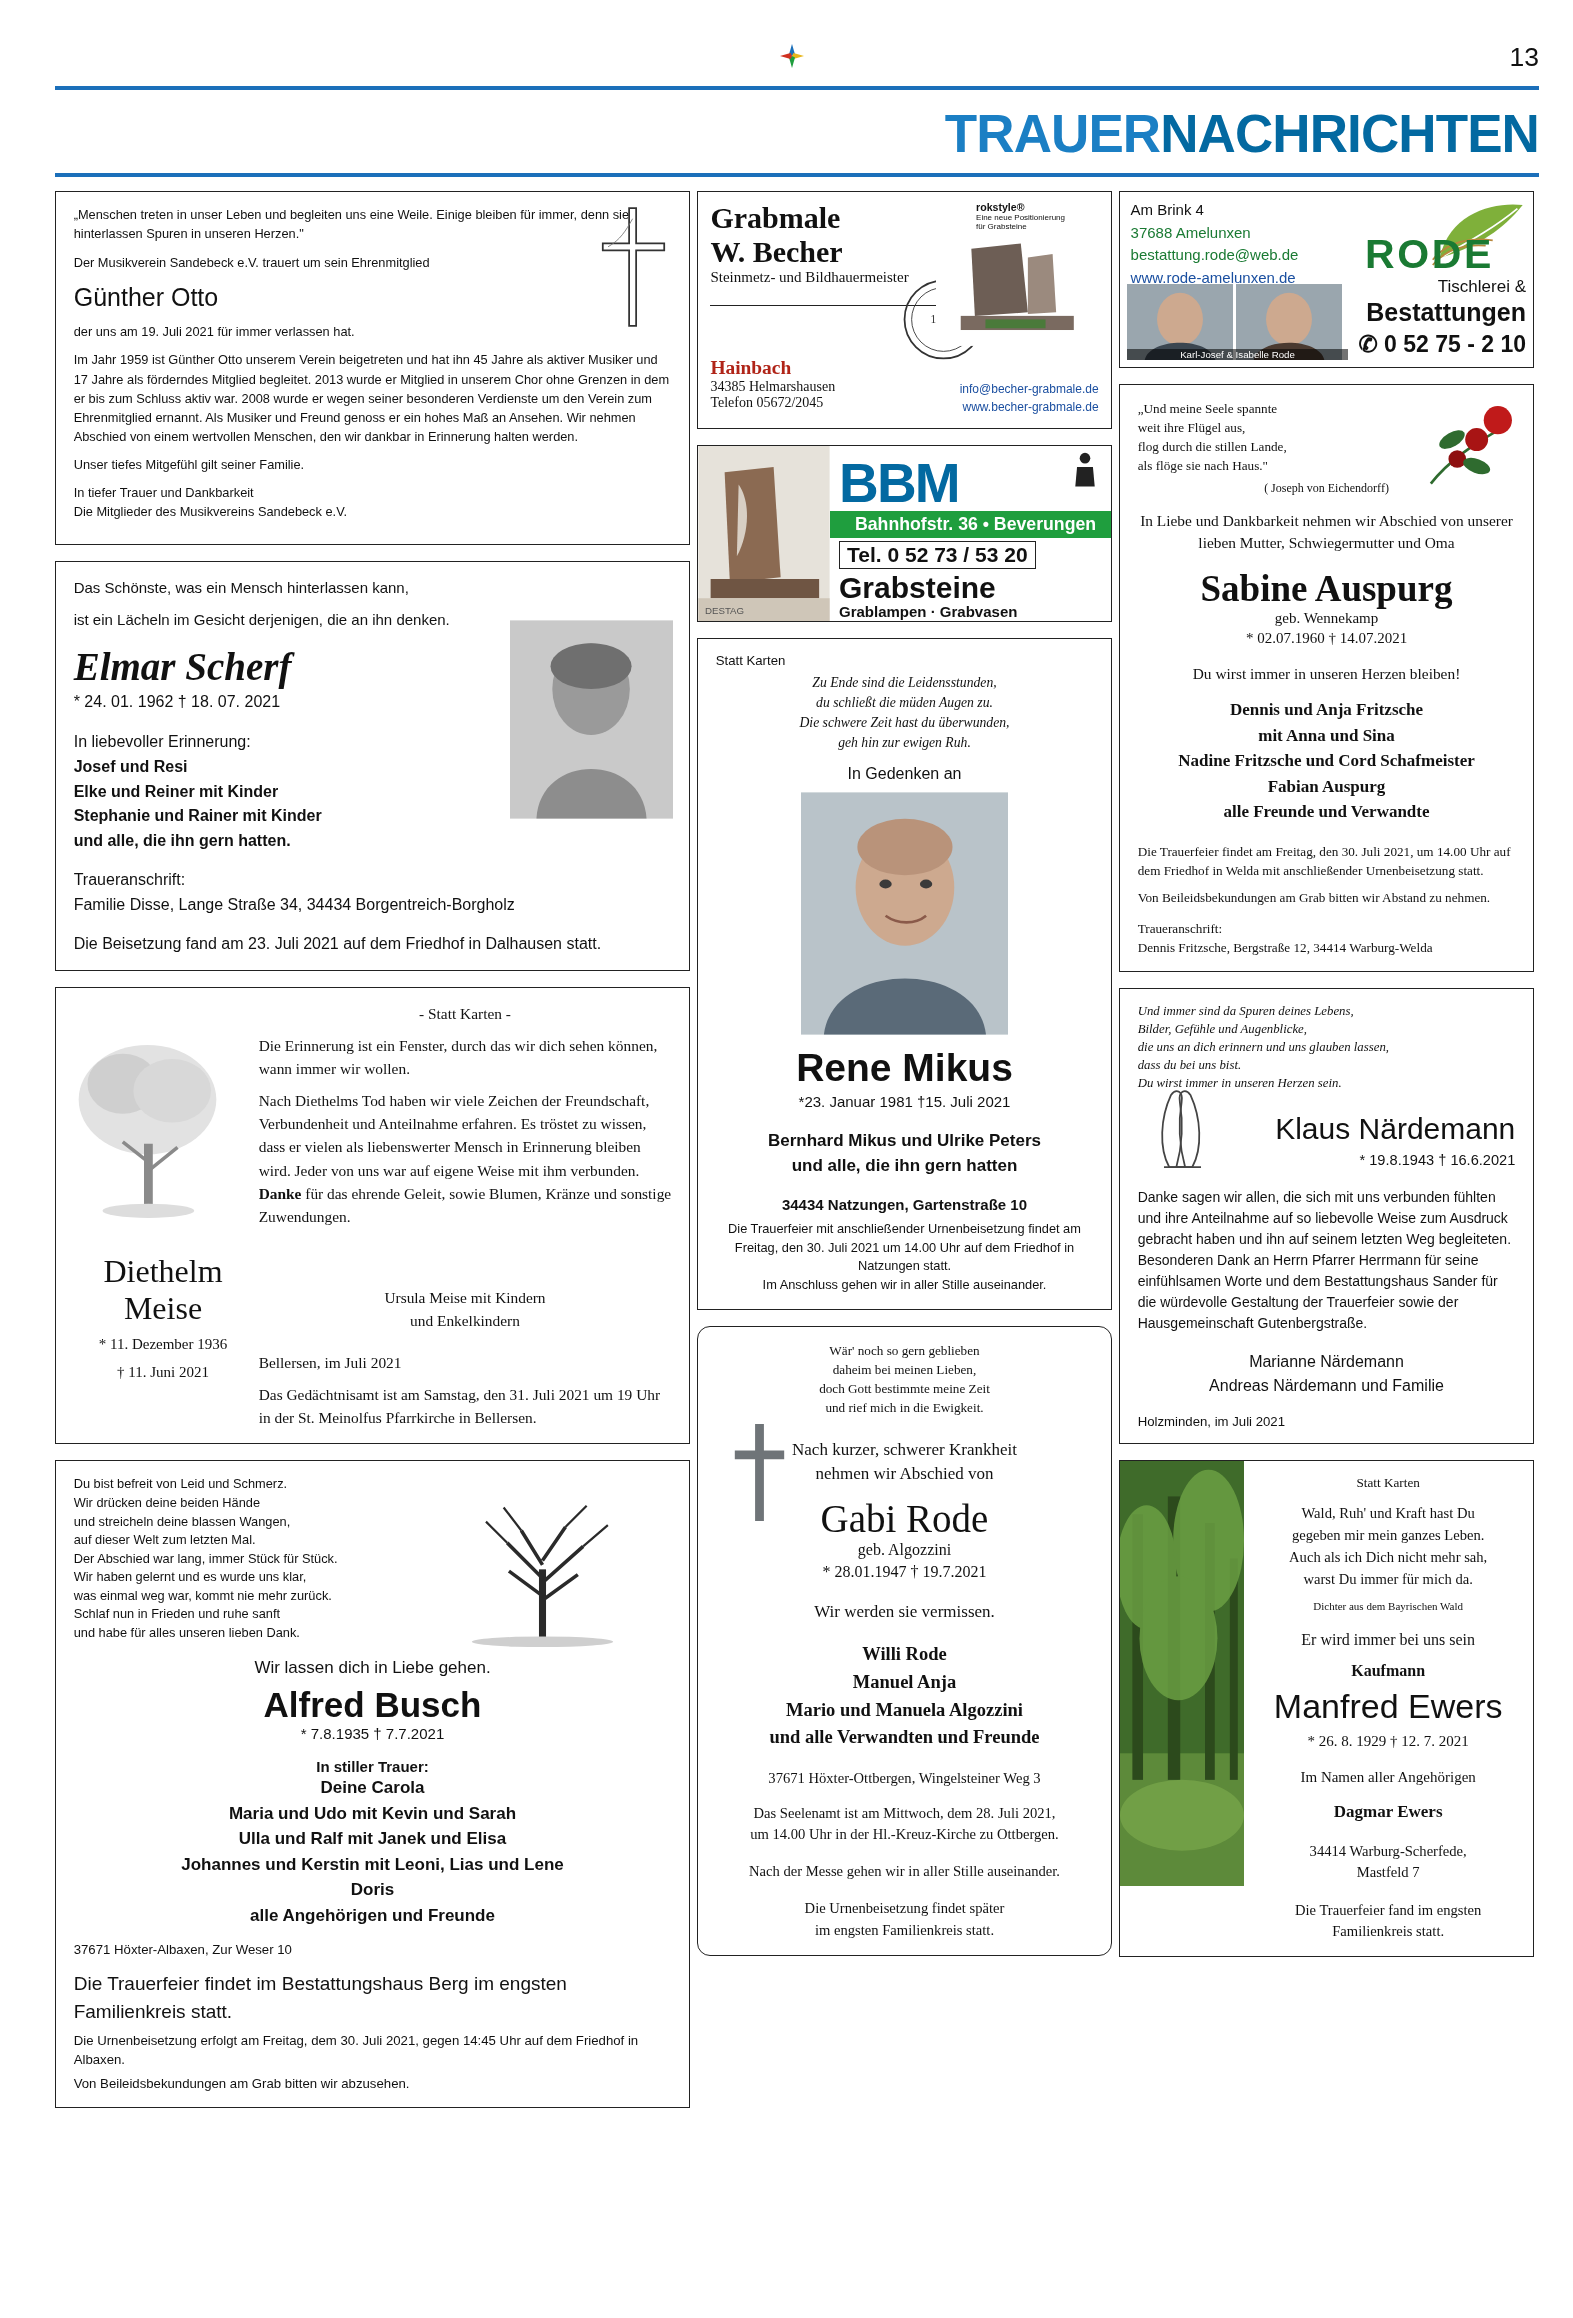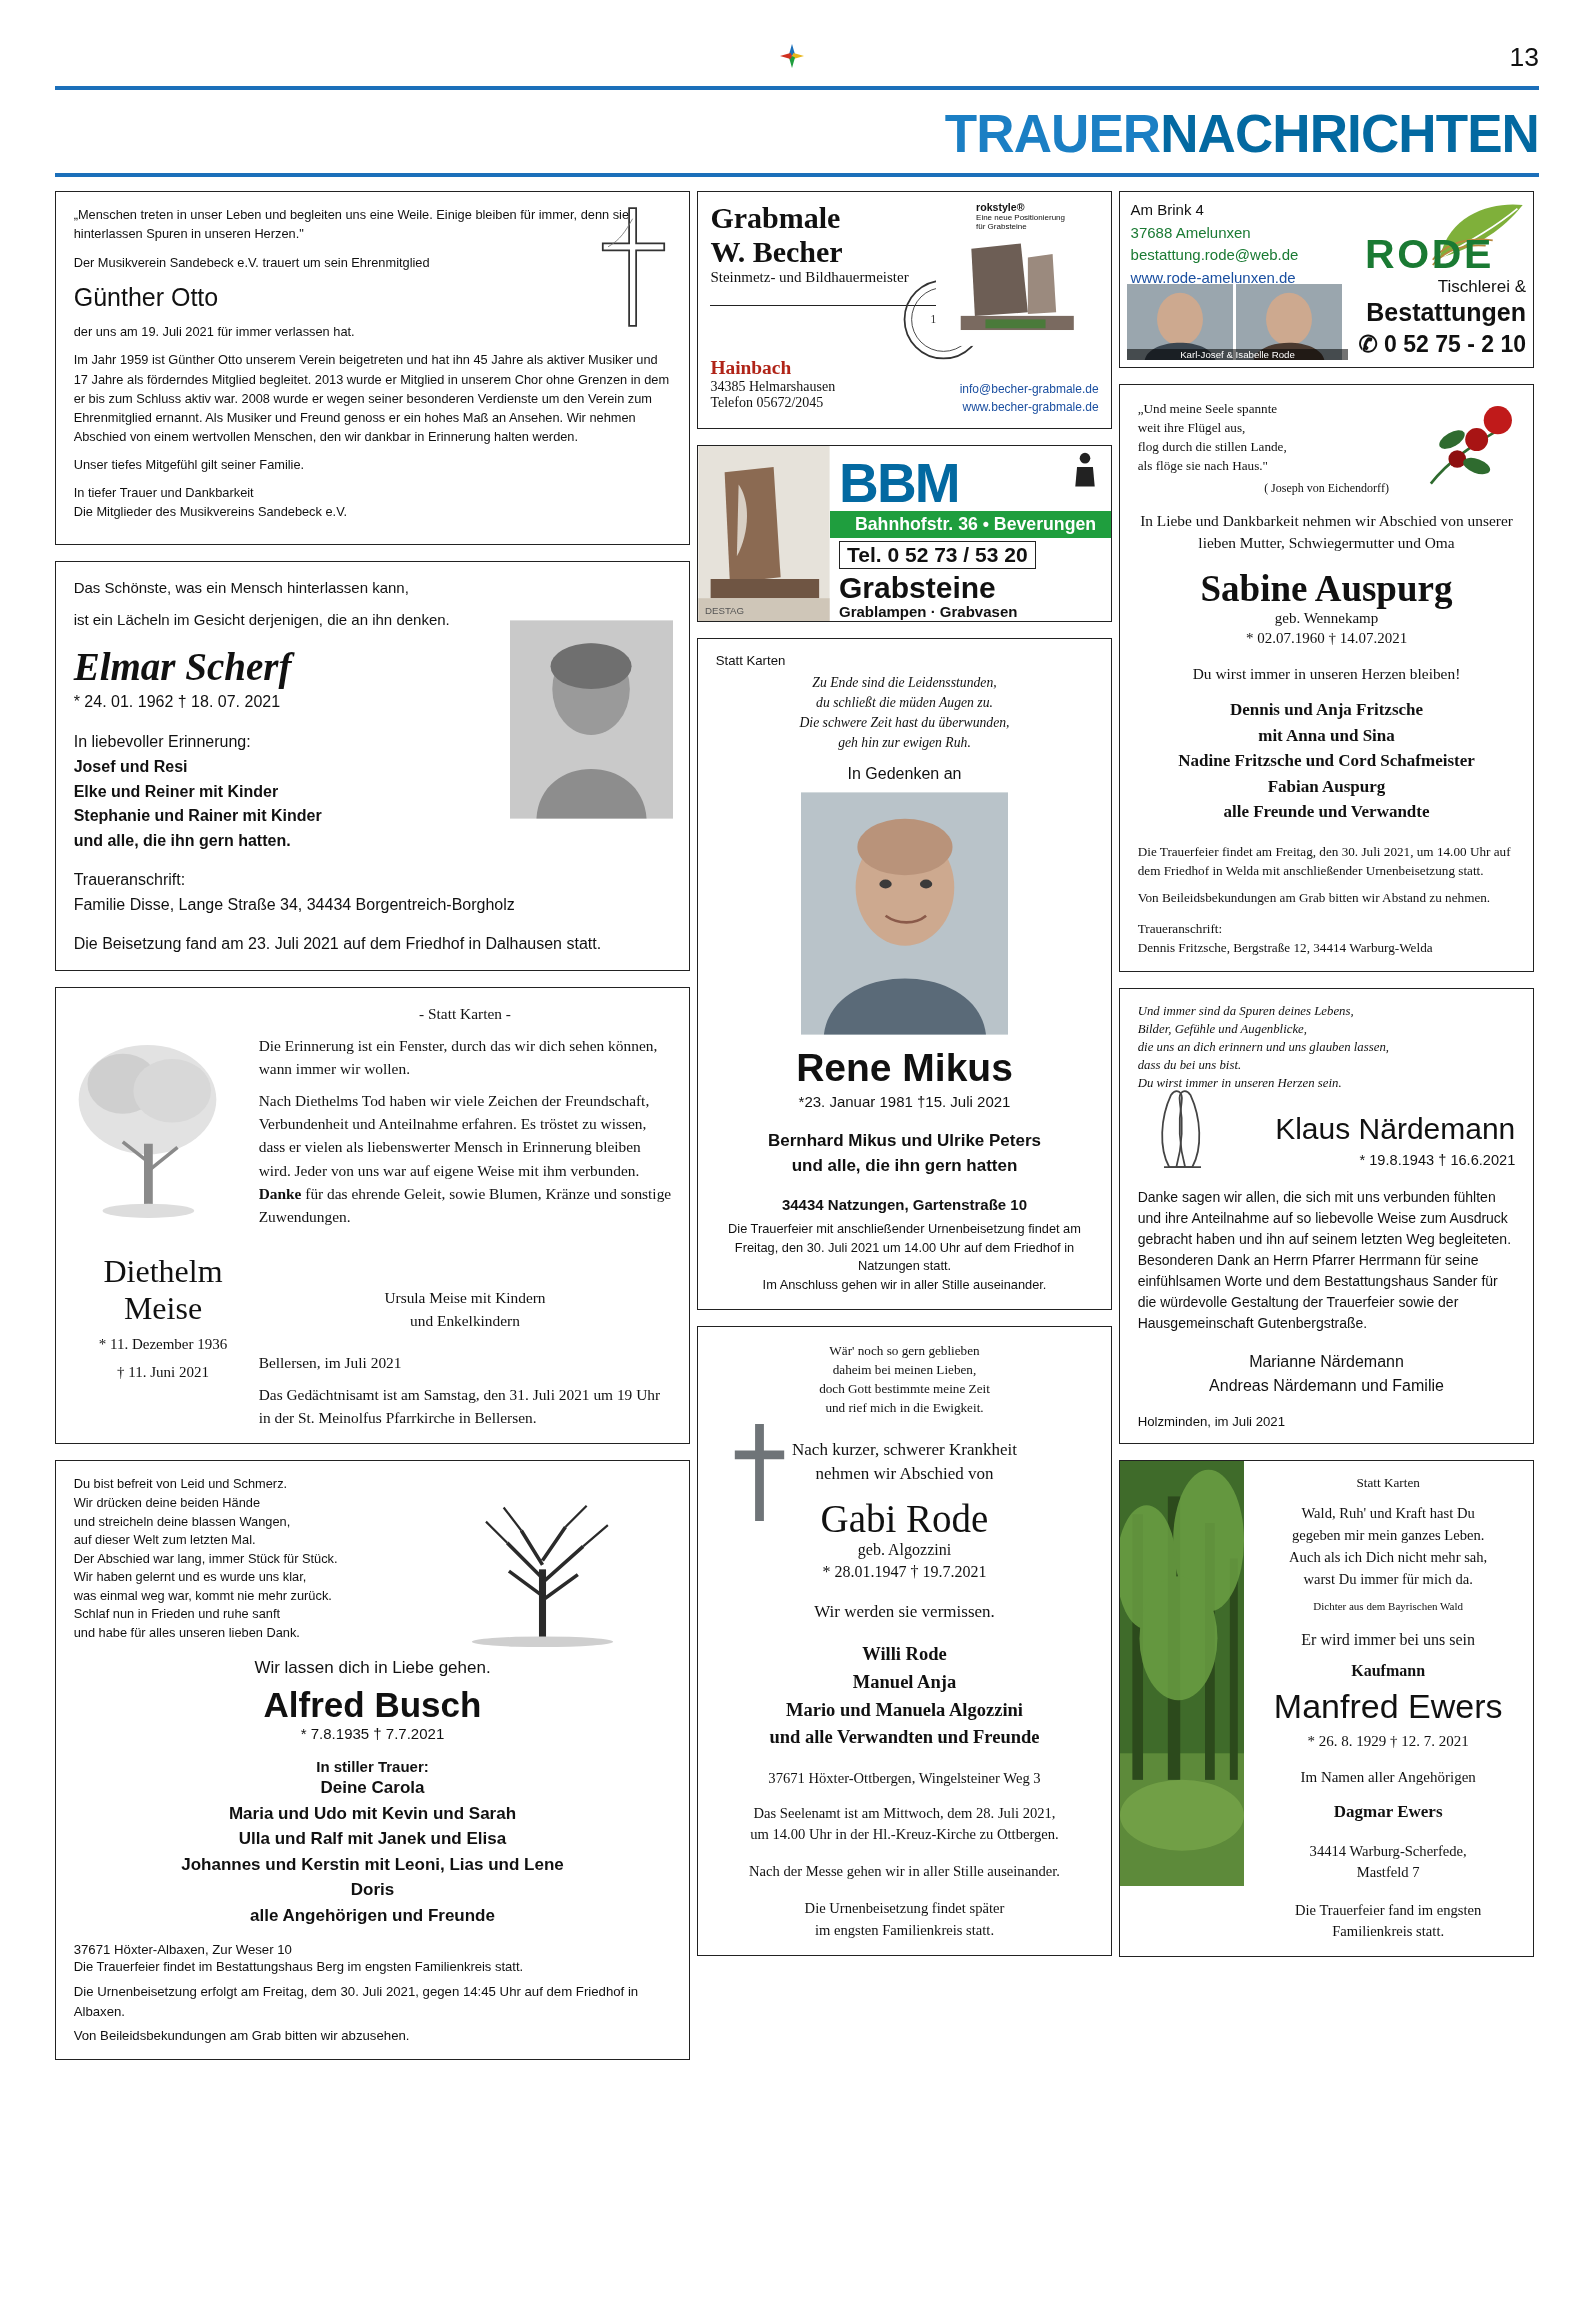--- a/index.html
+++ b/index.html
@@ -86,21 +86,21 @@
   .mikus .poem{font-family:"Liberation Serif",serif;font-style:italic;font-size:13.7px;line-height:1.45;text-align:center;margin-top:5.3px;}
   .mikus .ig{text-align:center;font-size:16px;margin:12.4px 0 8.8px 0;}
   .mikus .portrait{width:207px;height:243px;margin:0 auto;display:block;}
   .mikus .nm{text-align:center;font-size:39px;font-weight:bold;margin-top:10.6px;}
   .mikus .dt{text-align:center;font-size:15px;margin-top:3.5px;}
   .mikus .fam{text-align:center;font-size:17px;font-weight:bold;margin-top:19.4px;line-height:1.45;}
   .mikus .adr{text-align:center;font-size:15px;font-weight:bold;margin-top:17.7px;}
   .mikus .info{text-align:center;font-size:12.8px;line-height:1.45;margin-top:7px;}
 
   
-  .rode{position:relative;}
+  .rode{position:relative;border-radius:13px;}
   .rode .poem{text-align:center;font-family:"Liberation Serif",serif;font-size:13.2px;line-height:1.45;}
   .rode .cross{position:absolute;left:35px;top:97px;width:53px;height:97px;}
   .rode .l1{text-align:center;font-family:"Liberation Serif",serif;font-size:17px;margin-top:21px;line-height:1.4;}
   .rode .nm{text-align:center;font-family:"Liberation Serif",serif;font-size:39px;margin-top:10.6px;}
   .rode .geb{text-align:center;font-family:"Liberation Serif",serif;font-size:16px;}
   .rode .dt{text-align:center;font-family:"Liberation Serif",serif;font-size:16px;margin-top:3.5px;}
   .rode .vm{text-align:center;font-family:"Liberation Serif",serif;font-size:17px;margin-top:21px;}
   .rode .fam{text-align:center;font-family:"Liberation Serif",serif;font-size:18.5px;font-weight:bold;margin-top:19.4px;line-height:1.5;}
   .rode .adr{text-align:center;font-family:"Liberation Serif",serif;font-size:14.6px;margin-top:17.7px;}
   .rode .info{text-align:center;font-family:"Liberation Serif",serif;font-size:14.6px;margin-top:16px;line-height:1.45;}
@@ -264,21 +264,21 @@
       <div class="center b" style="font-size:15px;margin-top:16px">In stiller Trauer:</div>
       <div class="center b" style="font-size:17px;line-height:1.5">
         <div>Deine Carola</div>
         <div>Maria und Udo mit Kevin und Sarah</div>
         <div>Ulla und Ralf mit Janek und Elisa</div>
         <div>Johannes und Kerstin mit Leoni, Lias und Lene</div>
         <div>Doris</div>
         <div>alle Angehörigen und Freunde</div>
       </div>
       <div style="font-size:13.2px;margin-top:14px">37671 Höxter-Albaxen, Zur Weser 10</div>
-      <div style="font-size:13px;margin-top:1px;line-height:1.45">Die Trauerfeier findet im Bestattungshaus Berg im engsten Familienkreis statt.</div>
+      <div style="font-size:19px;margin-top:13px;line-height:1.45">Die Trauerfeier findet im Bestattungshaus Berg im engsten Familienkreis statt.</div>
       <div style="font-size:13.2px;margin-top:5.3px;line-height:1.45">Die Urnenbeisetzung erfolgt am Freitag, dem 30. Juli 2021, gegen 14:45 Uhr auf dem Friedhof in Albaxen.</div>
       <div style="font-size:13.2px;margin-top:5.3px;line-height:1.45">Von Beileidsbekundungen am Grab bitten wir abzusehen.</div>
     </div>
 
   </div>
 
   <div class="col col2">
 
     <div class="box becher">
       <div class="t1">Grabmale</div>

